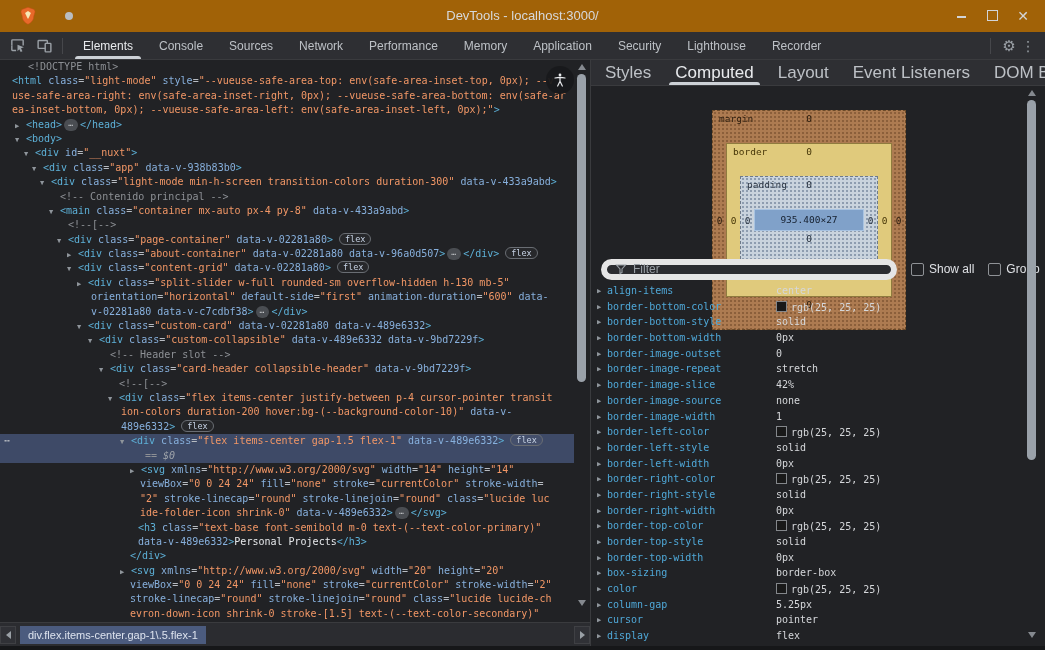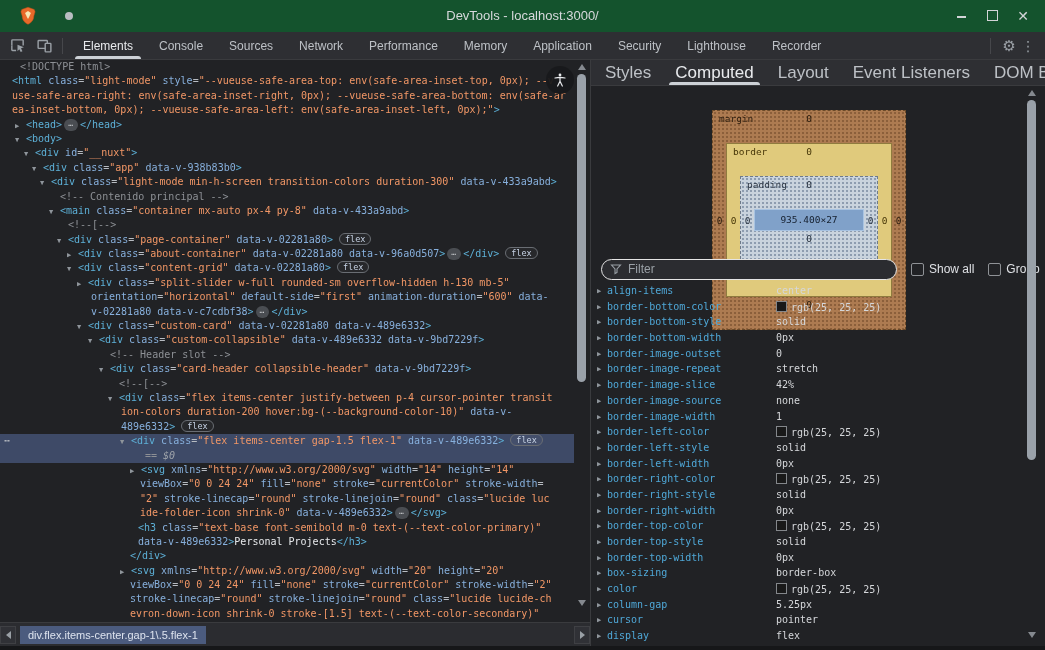--- a/index.html
+++ b/index.html
@@ -1,19 +1,19 @@
 <!DOCTYPE html>
 <html><head>
 <meta charset="utf-8">
 <style>
   html,body{margin:0;padding:0;}
   body{width:1045px;height:650px;position:relative;background:#202124;overflow:hidden;
        font-family:"Liberation Sans",sans-serif;-webkit-font-smoothing:antialiased;}
   
-  #titlebar{position:absolute;left:0;top:0;width:1045px;height:32px;background:#14532d;}
+  #titlebar{position:absolute;left:0;top:0;width:1045px;height:32px;background:#a16207;}
   #brave-icon{position:absolute;left:18px;top:6px;width:20px;height:20px;}
   #tab-dot{position:absolute;left:65px;top:12px;width:8px;height:8px;border-radius:50%;background:#b9bdc2;}
   #win-title{position:absolute;left:0;right:0;top:0;height:32px;line-height:32px;text-align:center;
              color:#d7d9dc;font-size:13px;}
   .winbtn{position:absolute;top:7px;width:18px;height:18px;color:#d2d4d7;text-align:center;line-height:18px;font-size:12px;}
   #btn-min{right:75px;}  #btn-min i{display:inline-block;width:9px;height:2px;background:#d2d4d7;margin-bottom:2px;}
   #btn-max{right:44px;}  #btn-max i{display:inline-block;width:9px;height:9px;border:1.6px solid #d2d4d7;margin-top:3px;}
   #btn-close{right:13px;font-size:14px;}
   
   #dtbar{position:absolute;left:0;top:32px;width:1045px;height:28px;background:#2e2f33;border-bottom:1px solid #3a3b3e;box-sizing:border-box;display:flex;align-items:center;}
@@ -75,21 +75,21 @@
   .bm-inner{flex:1 1 auto;}
   #bm-margin{background:#ad7b51;border:1px dashed #6b4a28;box-sizing:border-box;color:#2a1c0e;
      background-image:radial-gradient(circle,rgba(60,30,5,.30) 0.8px,transparent 1px);background-size:4px 4px;}
   #bm-border{background:#e0ca7c;border:1px solid #8f7b3e;box-sizing:border-box;color:#463608;}
   #bm-padding{background:#c9d3dd;border:1px dashed #6e7a89;box-sizing:border-box;color:#2b3542;
      background-image:radial-gradient(circle,rgba(70,90,120,.45) 0.8px,transparent 1px);background-size:4px 4px;}
   #bm-content{background:#80a1c9;border:1px solid #a9c4e2;box-sizing:border-box;color:#15202f;
               height:22px;line-height:20px;text-align:center;}
   
   #filter-row{position:absolute;left:10px;top:198px;width:435px;height:22px;display:flex;align-items:center;}
-  #filter-input{flex:0 0 auto;width:296px;height:21px;background:#2b2c30;border:1px solid #e5e5e5;border-radius:11px;
+  #filter-input{flex:0 0 auto;width:296px;height:21px;background:#2b2c30;border:6px solid #e5e5e5;border-radius:11px;
                 display:flex;align-items:center;box-sizing:border-box;}
   #filter-input .ph{color:#9aa0a6;font-size:12px;margin-left:6px;}
   .chk-group{display:flex;align-items:center;margin-left:14px;}
   .chk{width:11px;height:11px;border:1.5px solid #8f9296;border-radius:2px;background:transparent;flex:0 0 auto;}
   .chk-label{color:#dfe1e5;font-size:12px;margin-left:5px;white-space:nowrap;}
   
   #props{position:absolute;left:0;top:225px;width:443px;height:361px;overflow:hidden;
          font-family:"DejaVu Sans Mono",monospace;font-size:10px;}
   .prop-row{height:15.7px;position:relative;white-space:nowrap;}
   .prop-arrow{position:absolute;left:6px;top:2px;color:#8f959b;font-size:7px;}
@@ -145,21 +145,21 @@
     </div>
   <div id="dtbar-right">
     <span class="vsep"></span>
     <span class="gear">⚙</span>
     <span class="kebab">⋮</span>
   </div>
 </div>
 
 <div id="elements-panel">
   <div id="tree">
-      <div class="tree-line" style="padding-left: 20px;"><span class="tk-g">&lt;!DOCTYPE html&gt;</span></div>
+      <div class="tree-line" style="padding-left: 28px;"><span class="tk-g">&lt;!DOCTYPE html&gt;</span></div>
       <div class="tree-line" style="padding-left: 12px;"><span class="tk-t">&lt;html</span><span class="tk-a"> class</span><span class="tk-p">=</span><span class="tk-v">"light-mode"</span><span class="tk-a"> style</span><span class="tk-p">=</span><span class="tk-v">"--vueuse-safe-area-top: env(safe-area-inset-top, 0px); --v</span></div>
       <div class="tree-line" style="padding-left: 12px;"><span class="tk-v">use-safe-area-right: env(safe-area-inset-right, 0px); --vueuse-safe-area-bottom: env(safe-ar</span></div>
       <div class="tree-line" style="padding-left: 12px;"><span class="tk-v">ea-inset-bottom, 0px); --vueuse-safe-area-left: env(safe-area-inset-left, 0px);"</span><span class="tk-t">&gt;</span></div>
       <div class="tree-line" style="padding-left: 26px;"><span class="arrow" style="left: 15px;">▶</span><span class="tk-t">&lt;head&gt;</span><span class="pill">…</span><span class="tk-t">&lt;/head&gt;</span></div>
       <div class="tree-line" style="padding-left: 26px;"><span class="arrow" style="left: 15px;">▼</span><span class="tk-t">&lt;body&gt;</span></div>
       <div class="tree-line" style="padding-left: 35px;"><span class="arrow" style="left: 24px;">▼</span><span class="tk-t">&lt;div</span><span class="tk-a"> id</span><span class="tk-p">=</span><span class="tk-v">"__nuxt"</span><span class="tk-t">&gt;</span></div>
       <div class="tree-line" style="padding-left: 43px;"><span class="arrow" style="left: 32px;">▼</span><span class="tk-t">&lt;div</span><span class="tk-a"> class</span><span class="tk-p">=</span><span class="tk-v">"app"</span><span class="tk-a"> data-v-938b83b0</span><span class="tk-t">&gt;</span></div>
       <div class="tree-line" style="padding-left: 51px;"><span class="arrow" style="left: 40px;">▼</span><span class="tk-t">&lt;div</span><span class="tk-a"> class</span><span class="tk-p">=</span><span class="tk-v">"light-mode min-h-screen transition-colors duration-300"</span><span class="tk-a"> data-v-433a9abd</span><span class="tk-t">&gt;</span></div>
       <div class="tree-line" style="padding-left: 60px;"><span class="tk-g">&lt;!-- Contenido principal --&gt;</span></div>
       <div class="tree-line" style="padding-left: 60px;"><span class="arrow" style="left: 49px;">▼</span><span class="tk-t">&lt;main</span><span class="tk-a"> class</span><span class="tk-p">=</span><span class="tk-v">"container mx-auto px-4 py-8"</span><span class="tk-a"> data-v-433a9abd</span><span class="tk-t">&gt;</span></div>

